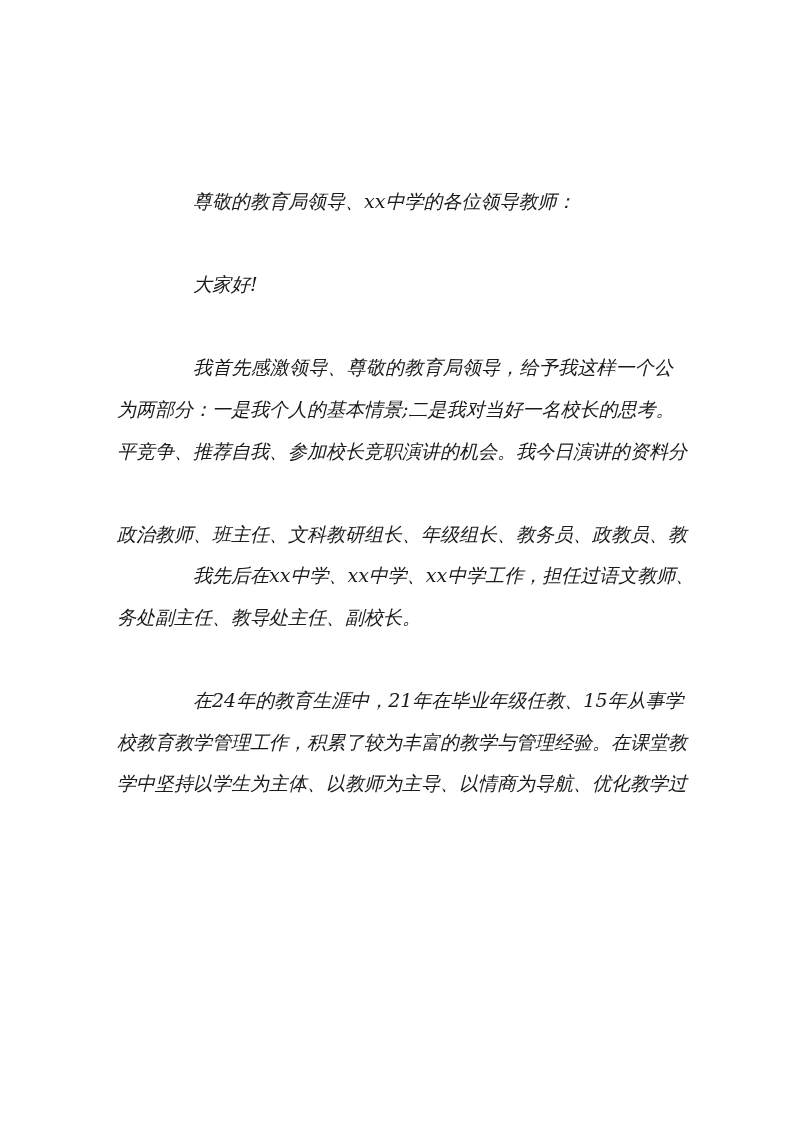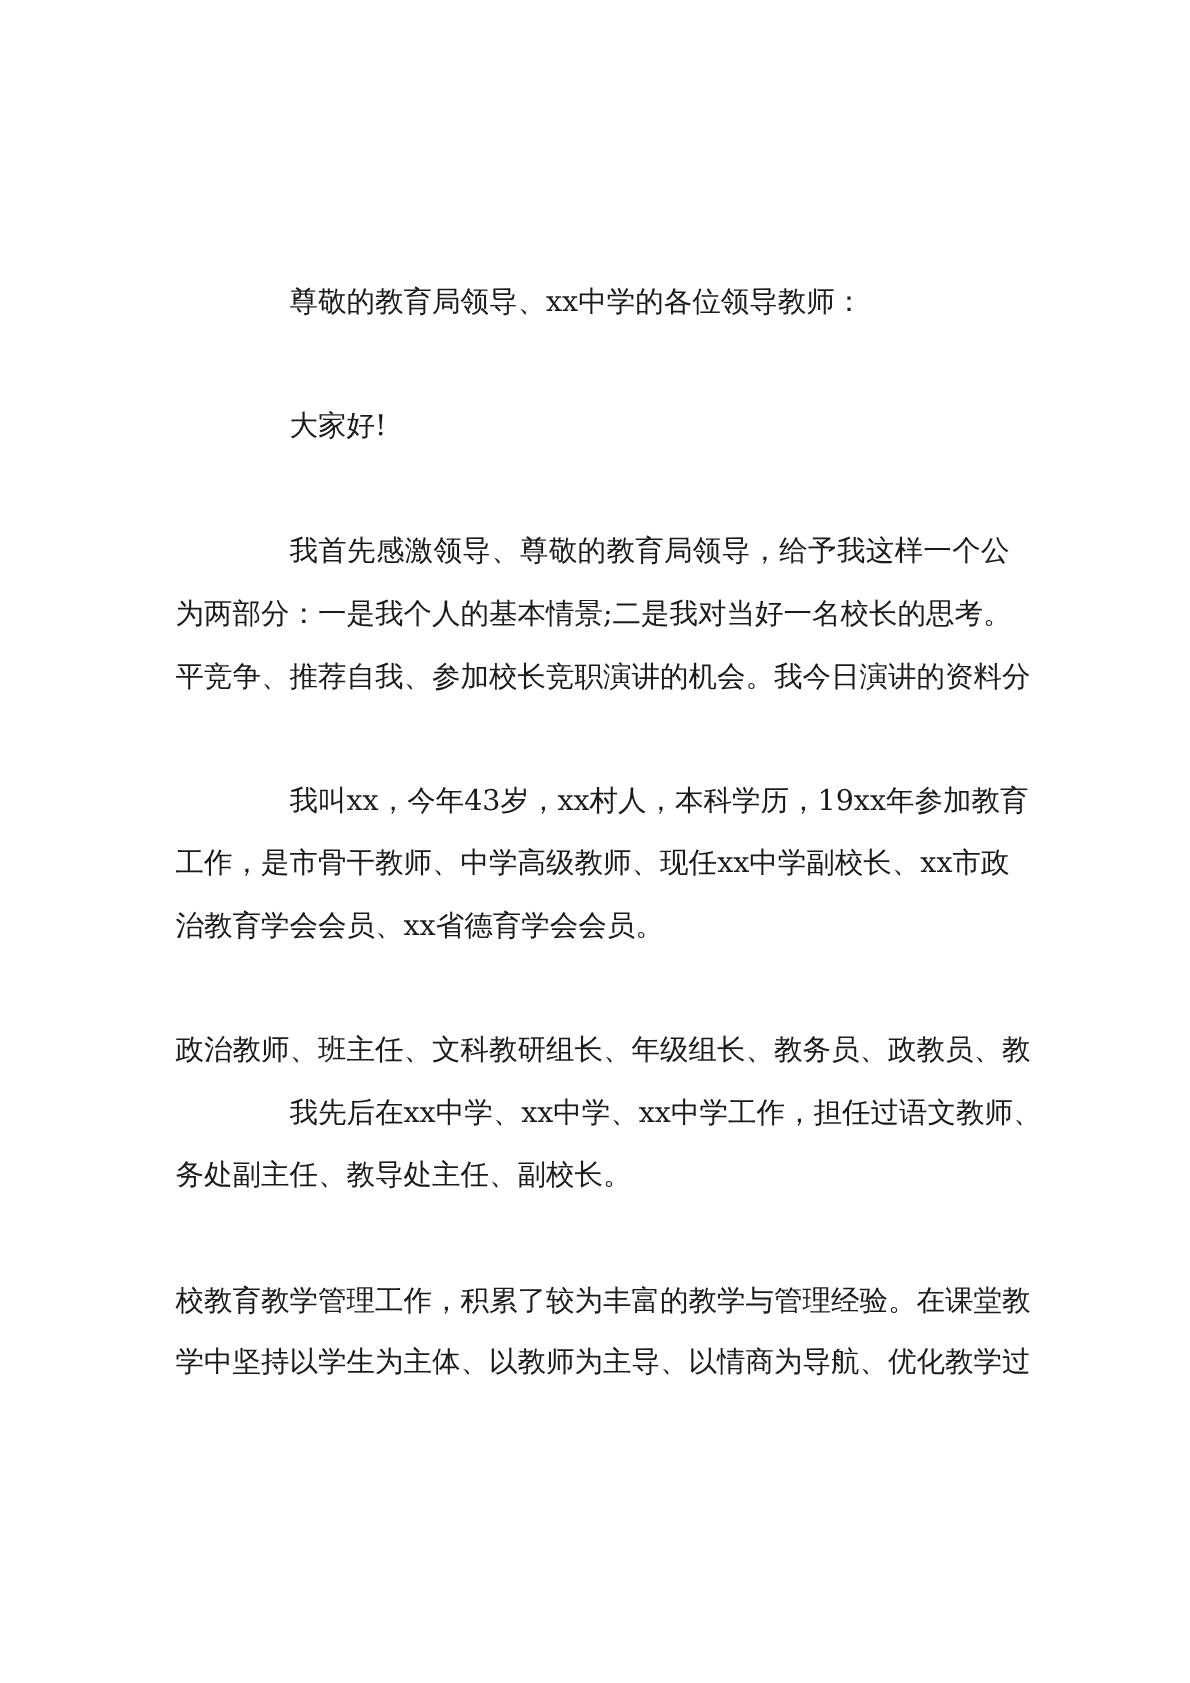--- a/index.html
+++ b/index.html
@@ -26,20 +26,21 @@
     }
     .line {
       display: block;
       height: 41.6px;
       line-height: 41.6px;
       font-size: 19px;
       white-space: nowrap;
       text-align: justify;
       text-align-last: justify;
       width: 556px;
+      font-style: italic;
     }
     .line.last {
       text-align-last: left;
     }
     .line.indent {
       padding-left: 76px;
       width: 480px;
     }
   </style>
 </head>
@@ -54,30 +55,26 @@
   <p class="para">
     <span class="line indent last">大家好!</span>
   </p>
 
   <p class="para">
     <span class="line indent">我首先感激领导、尊敬的教育局领导，给予我这样一个公</span>
     <span class="line last">为两部分：一是我个人的基本情景;二是我对当好一名校长的思考。</span>
     <span class="line">平竞争、推荐自我、参加校长竞职演讲的机会。我今日演讲的资料分</span>
   </p>
 
-  <p class="para">
-    <span class="line indent">我叫xx，今年43岁，xx村人，本科学历，19xx年参加教育</span>
-    <span class="line">工作，是市骨干教师、中学高级教师、现任xx中学副校长、xx市政</span>
-    <span class="line last">治教育学会会员、xx省德育学会会员。</span>
-  </p>
 
   <p class="para">
     <span class="line">政治教师、班主任、文科教研组长、年级组长、教务员、政教员、教</span>
     <span class="line indent">我先后在xx中学、xx中学、xx中学工作，担任过语文教师、</span>
     <span class="line last">务处副主任、教导处主任、副校长。</span>
   </p>
 
   <p class="para">
+    <span class="line indent">在24年的教育生涯中，21年在毕业年级任教、15年从事学</span>
     <span class="line">校教育教学管理工作，积累了较为丰富的教学与管理经验。在课堂教</span>
     <span class="line">学中坚持以学生为主体、以教师为主导、以情商为导航、优化教学过</span>
   </p>
 
 </div>
 
 </body></html>

